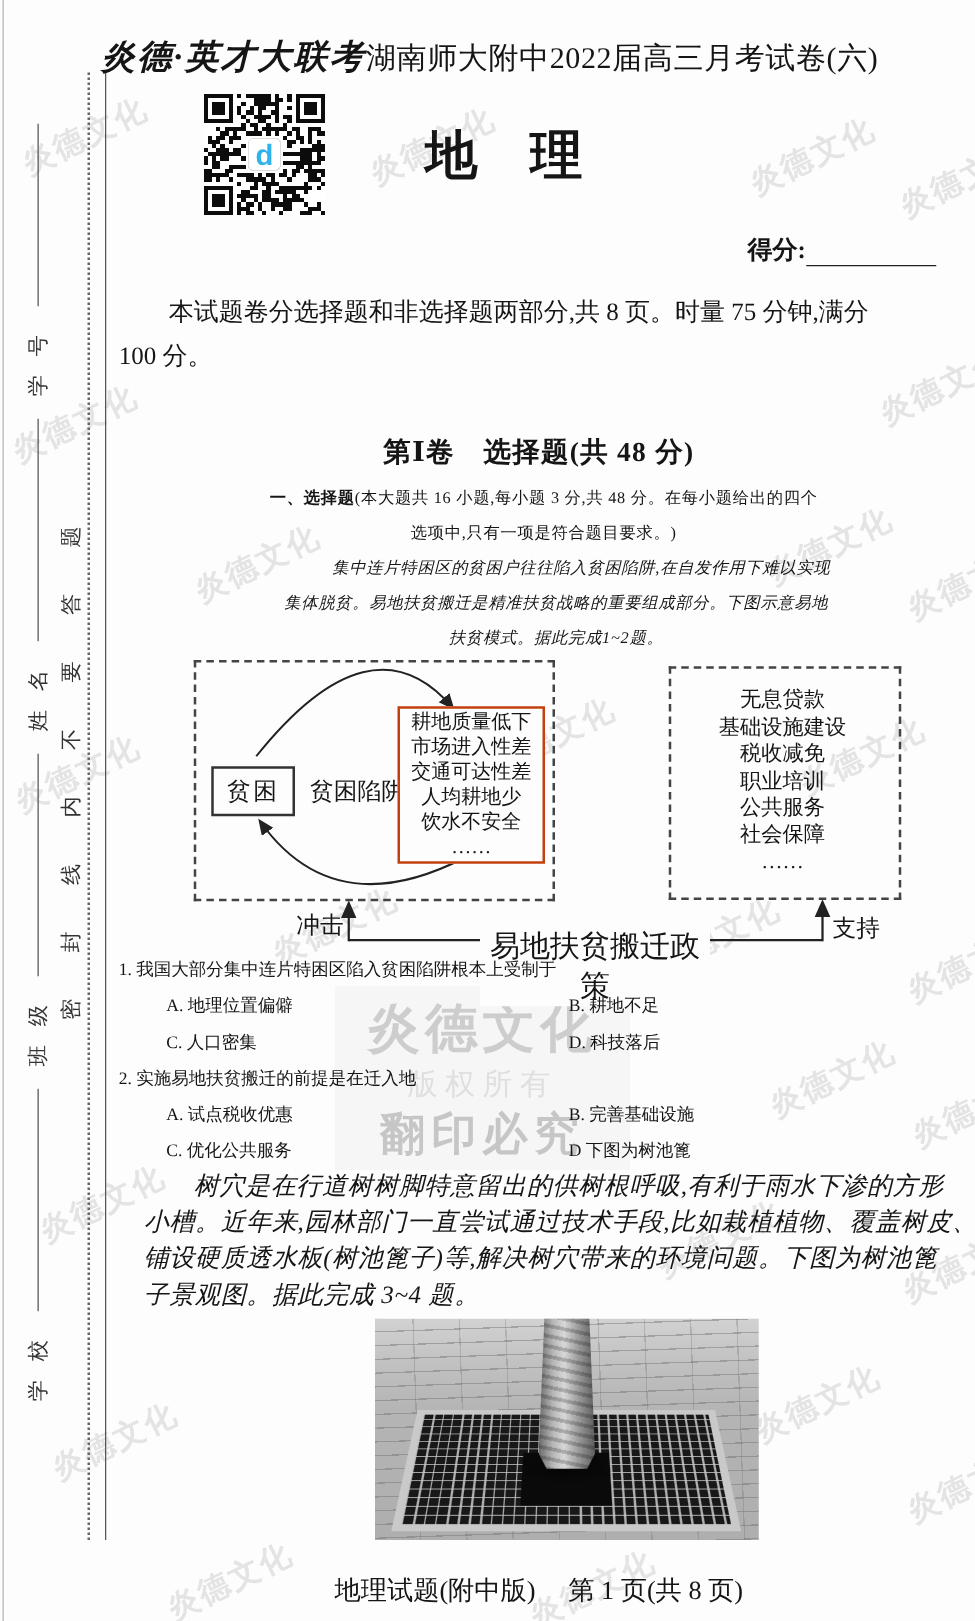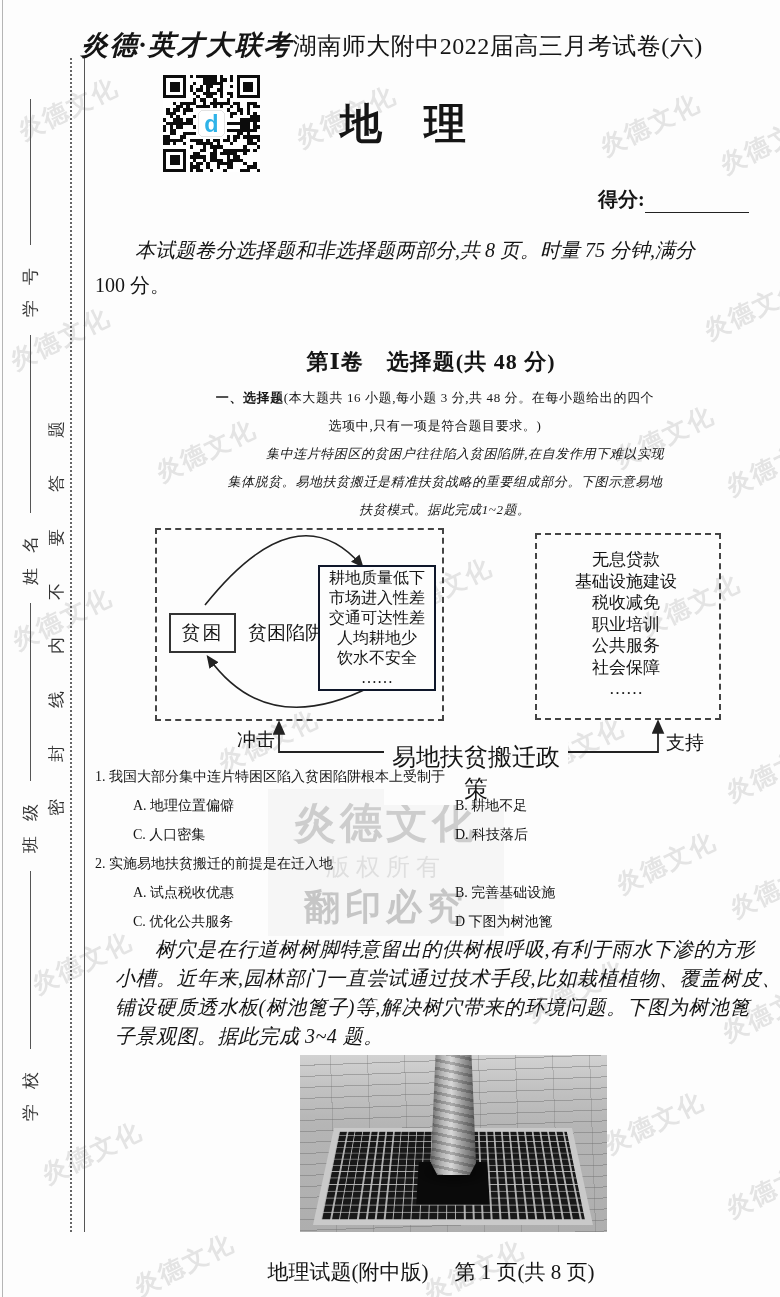--- a/index.html
+++ b/index.html
@@ -32,34 +32,34 @@
   
   .qr{left:163px;top:75px;width:97px;height:97px;}
 
   
   .tline{white-space:nowrap;}
   .intro{left:95px;top:233px;width:672px;font-size:20px;line-height:35px;}
   .sec-title{left:95px;top:327px;width:672px;text-align:center;font-size:22px;font-weight:bold;letter-spacing:1px;margin-top:20px;}
   .block1{left:95px;top:384px;width:680px;font-size:13px;line-height:28px;letter-spacing:0.6px;text-align:center;}
   .qa{left:95px;top:762px;width:680px;font-size:14px;line-height:29px;}
   .stim2{left:95px;top:935px;width:680px;font-size:20px;line-height:29px;letter-spacing:0.5px;}
-  .ind{padding-left:40px;font-style:italic;}
+  .ind{padding-left:40px;}
   .kai{font-style:italic;margin-left:20px;}
   .bold{font-weight:bold;}
   .opt-row{padding-left:38px;}
   .opt-row .col1{display:inline-block;width:322px;}
 
   
   .dash-box{border:2px dashed #444;}
   .d-left{left:155px;top:528px;width:285px;height:189px;}
   .d-right{left:535px;top:533px;width:182px;height:183px;}
   .poverty-box{left:169px;top:613px;width:63px;height:36px;border:2px solid #333;
                display:flex;align-items:center;justify-content:center;font-size:19px;letter-spacing:2px;background:#fdfdfd;}
   .trap-label{left:238px;top:620px;width:96px;text-align:center;font-size:19px;}
-  .trap-box{left:318px;top:565px;width:114px;height:122px;border:2px solid #0f172a;background:#fdfdfd;
+  .trap-box{left:318px;top:565px;width:114px;height:122px;border:2px solid #c2410c;background:#fdfdfd;
             display:flex;flex-direction:column;align-items:center;justify-content:center;font-size:16px;line-height:20px;}
   .policy-box-list{left:535px;top:533px;width:182px;height:183px;
             display:flex;flex-direction:column;align-items:center;justify-content:center;font-size:17px;line-height:21.5px;}
   .diag-svg{left:150px;top:520px;}
   .impact-label{left:237px;top:727px;font-size:19px;}
   .support-label{left:666px;top:730px;font-size:19px;}
   .policy-label{left:384px;top:741px;width:180px;text-align:center;font-size:24px;background:#fdfdfd;padding:0 2px;}
 
   
   .photo{left:300px;top:1055px;width:307px;height:177px;overflow:hidden;

